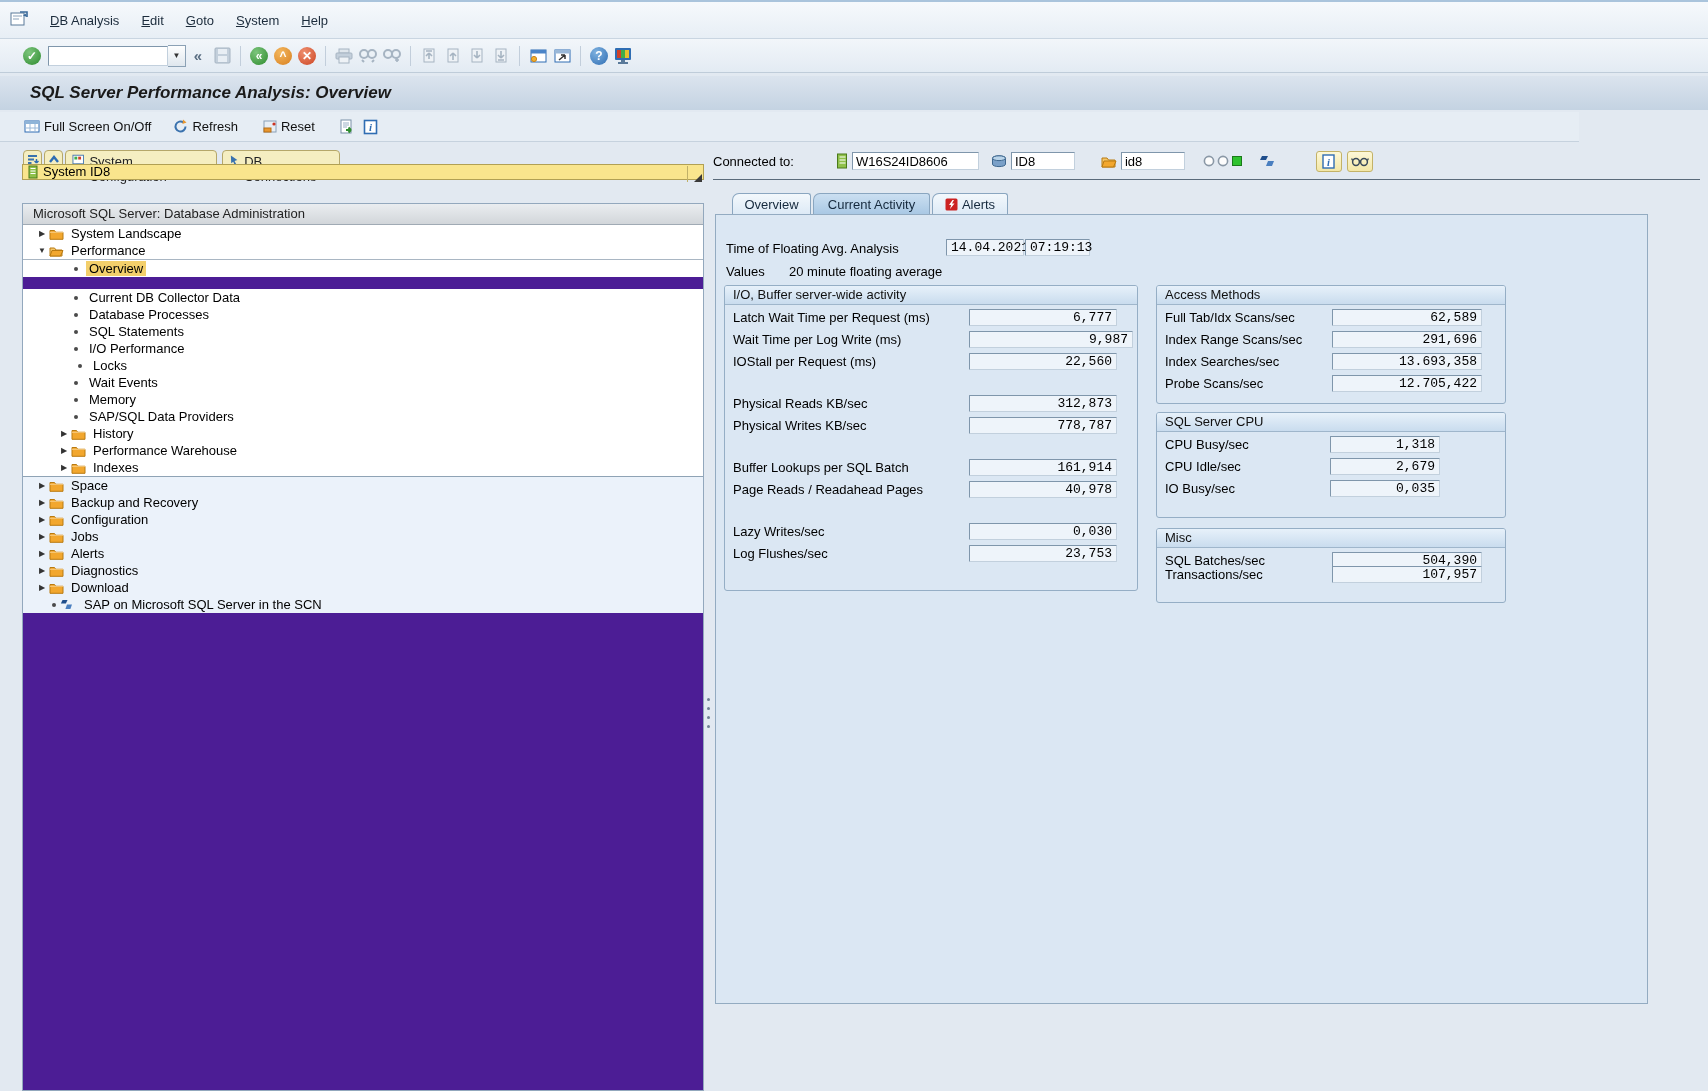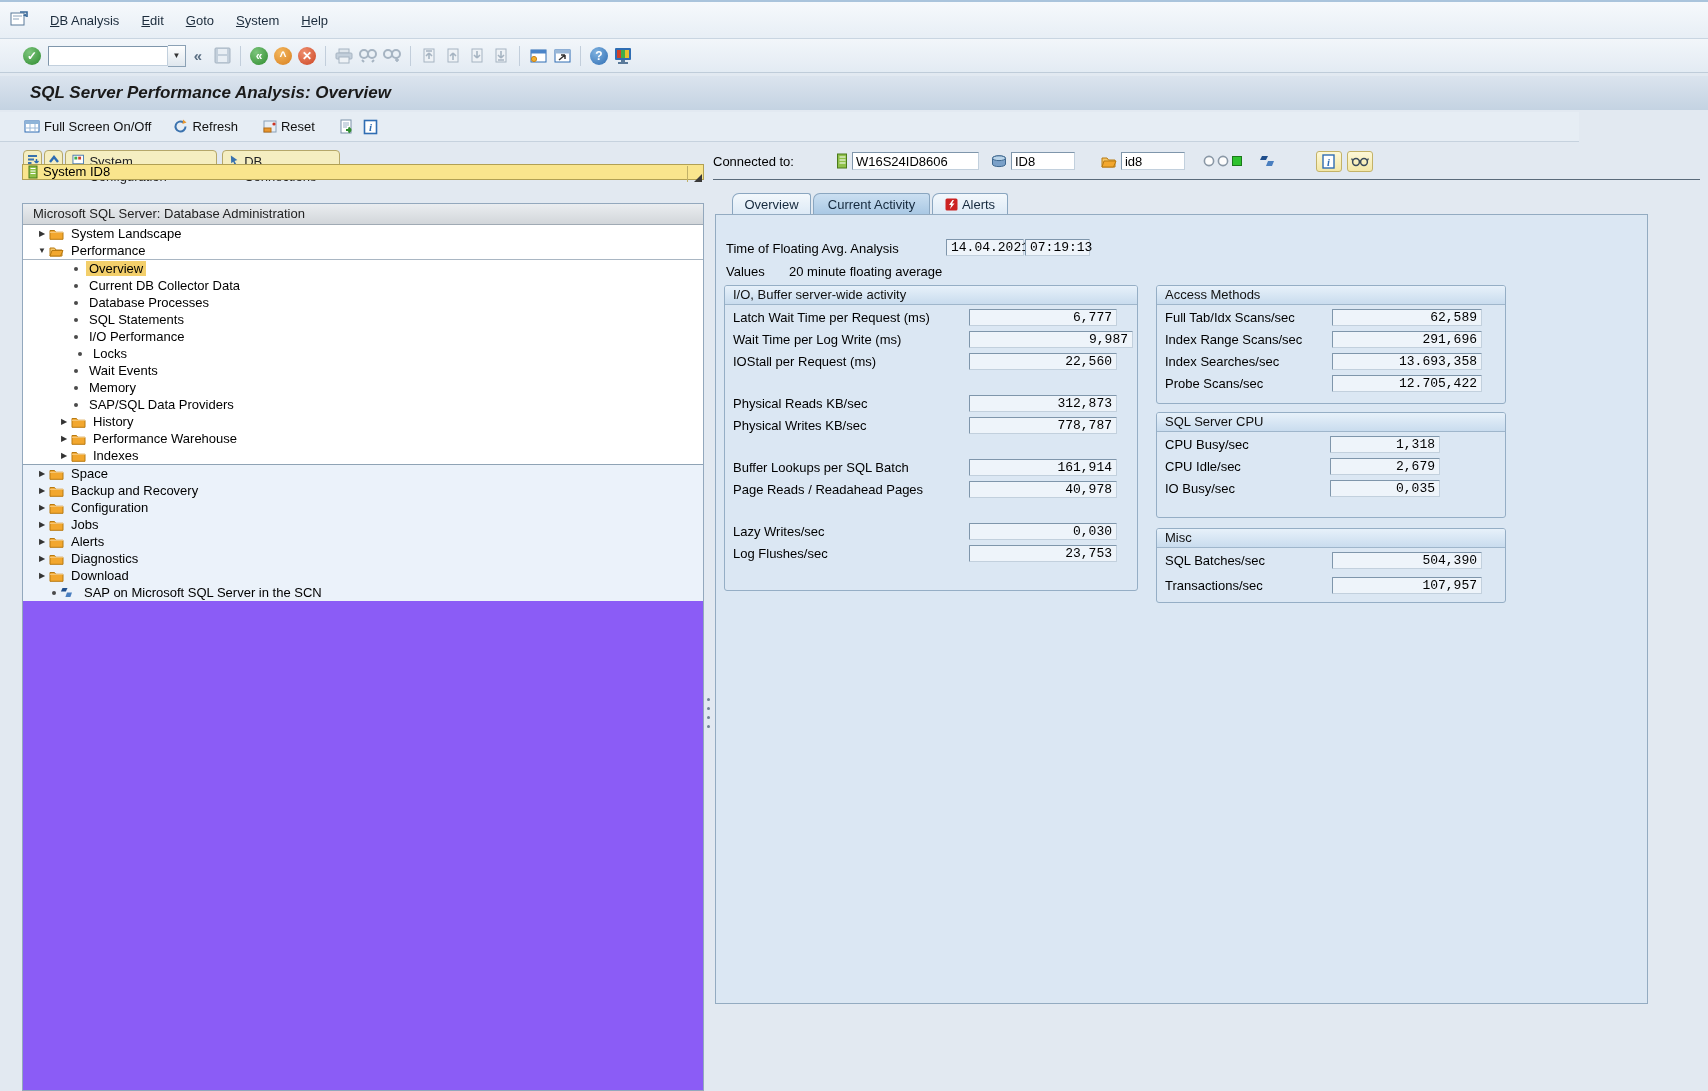--- a/index.html
+++ b/index.html
@@ -47,21 +47,21 @@
     border-radius:4px 4px 0 0;display:flex;align-items:flex-start;gap:5px;padding:3px 8px 0 6px;
     box-sizing:border-box;font-size:13px;color:#222;}
   .ltab.icon-only{width:19px;padding:3px 2px 0 2px;justify-content:center;}
   .sys-select{position:absolute;left:22px;top:164px;width:682px;height:16px;background:#f9e58d;
     border:1px solid #b1a054;box-sizing:border-box;display:flex;align-items:flex-end;z-index:3;}
   .sys-select .lbl{padding-left:5px;}
   .dd-corner{position:absolute;right:1px;top:1px;width:14px;height:16px;border-left:1px solid #c0b068;
     display:flex;align-items:flex-end;justify-content:flex-end;}
 
   .tree-box{position:absolute;left:22px;top:203px;width:682px;height:888px;
-    border:1px solid #93a8bd;background:#8b5cf6;box-sizing:border-box;overflow:hidden;}
+    border:1px solid #93a8bd;background:#4c1d95;box-sizing:border-box;overflow:hidden;}
   .tree-head{height:20px;line-height:20px;padding-left:10px;font-size:13px;color:#222;
     background:linear-gradient(#eaedf0,#d2d6da);border-bottom:1px solid #a0aab4;}
   .tree-row{height:17px;display:flex;align-items:center;background:#fff;}
   .tree-row.blue{background:#ebf2fa;}
   .exp{width:14px;text-align:center;font-size:8px;color:#333;flex:0 0 auto;line-height:17px;}
   .titm{margin-left:4px;white-space:nowrap;padding:0 3px;}
   .titm.sel{background:#f3cf6b;}
   .bullet{width:4px;height:4px;background:#4a4a4a;border-radius:50%;margin:0 4px 0 3px;flex:0 0 auto;}
 
   .splitter-dots{position:absolute;left:706px;top:698px;width:4px;height:36px;
@@ -333,21 +333,21 @@
               <path d="M3 5.5 h11 l-2.5 5.5 H1 Z" fill="#f2a72e" stroke="#b97a10"></path>
             </svg>
           </span>
           <span class="titm">Performance</span>
         </div>
         <div class="tree-row" style="padding-left: 34px;">
           <span class="exp"></span>
           <span class="bullet"></span>
           <span class="titm sel">Overview</span>
         </div>
-        <div class="tree-row" style="padding-left: 34px;">
+        <div class="tree-row" style="padding-left: 34px; margin-top: 12px;">
           <span class="exp"></span>
           <span class="bullet"></span>
           <span class="titm">Current DB Collector Data</span>
         </div>
         <div class="tree-row" style="padding-left: 34px;">
           <span class="exp"></span>
           <span class="bullet"></span>
           <span class="titm">Database Processes</span>
         </div>
         <div class="tree-row" style="padding-left: 34px;">
@@ -653,21 +653,21 @@
             <span class="lbl">IO Busy/sec</span>
             <div class="field" style="position: absolute; left: 173px; top: 0px; width: 110px;">0,035</div>
           </div>
         </div>
         <div class="gbox" style="left: 440px; top: 313px; width: 350px; height: 75px;">
           <div class="ghead">Misc</div>
           <div class="grow" style="top: 23px;">
             <span class="lbl">SQL Batches/sec</span>
             <div class="field" style="position: absolute; left: 175px; top: 0px; width: 150px;">504,390</div>
           </div>
-          <div class="grow" style="top: 48px;">
+          <div class="grow" style="top: 37px;">
             <span class="lbl">Transactions/sec</span>
             <div class="field" style="position: absolute; left: 175px; top: 0px; width: 150px;">107,957</div>
           </div>
         </div>
       </div>
   </div>
 
 </div>
 
 </body></html>

